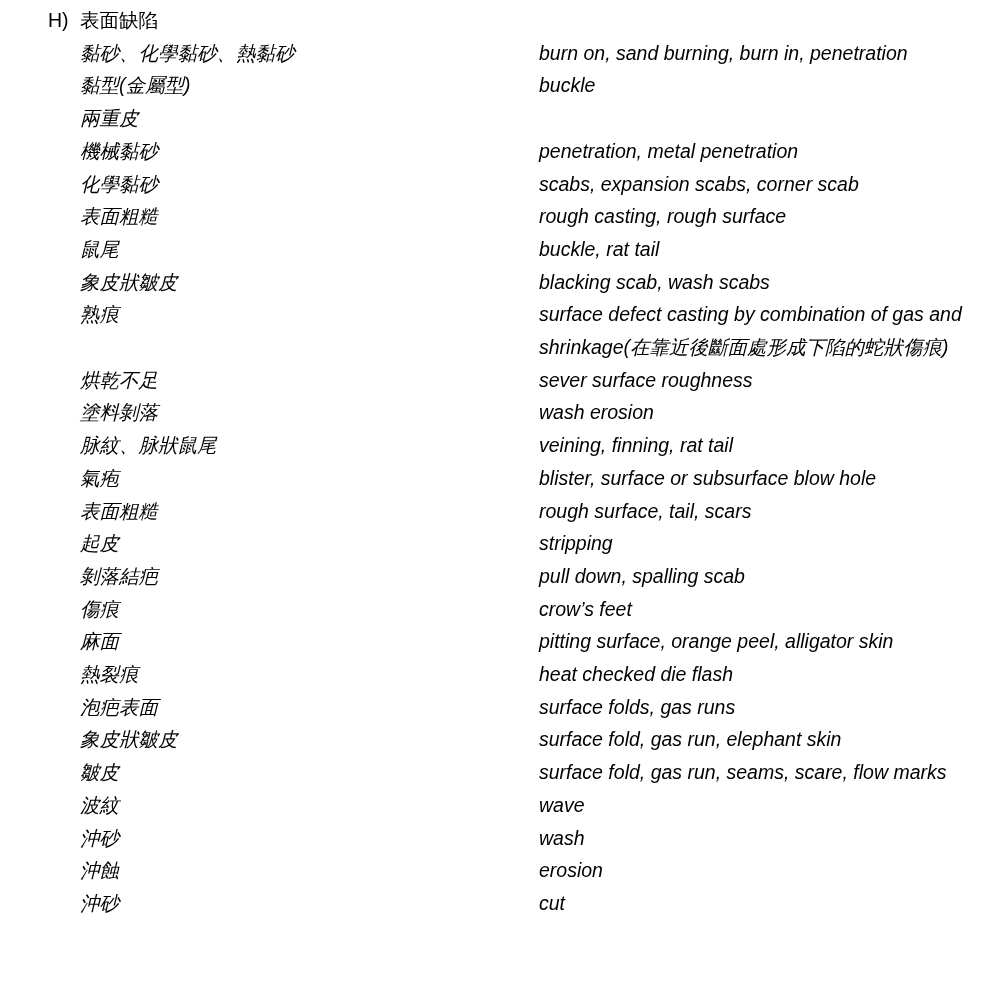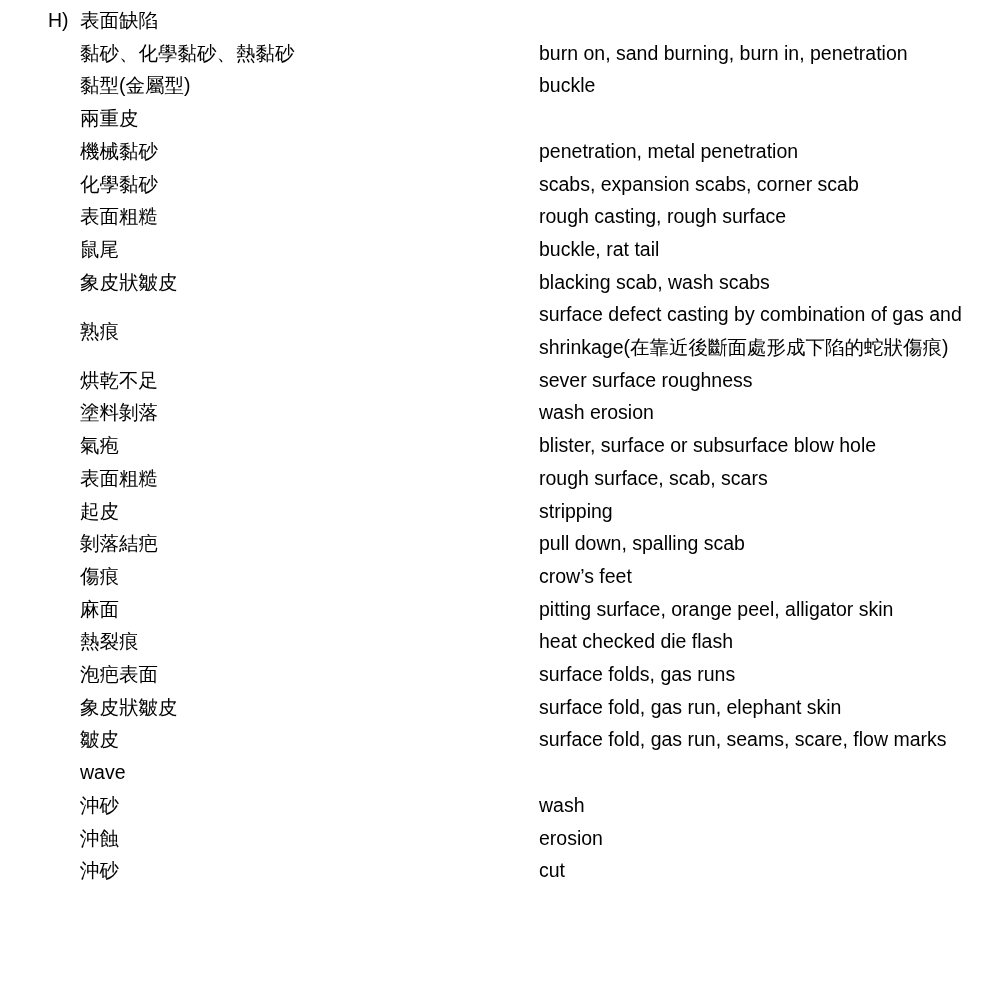--- a/index.html
+++ b/index.html
@@ -25,21 +25,22 @@
   }
   .section-label {
     width: 32px;
     flex-shrink: 0;
   }
   .rows {
     margin-left: 32px;
   }
   .row {
     display: flex;
-    align-items: center;
+    align-items: flex-start;
+    font-style: italic;
   }
   .zh {
     width: 459px;
     flex-shrink: 0;
   }
   .en {
     width: 452px;
   }
 </style>
 </head>
@@ -99,29 +100,33 @@
   <div class="row">
     <div class="zh">烘乾不足</div>
     <div class="en">sever surface roughness</div>
   </div>
 
   <div class="row">
     <div class="zh">塗料剝落</div>
     <div class="en">wash erosion</div>
   </div>
 
+  <div class="row">
+    <div class="zh">脉紋、脉狀鼠尾</div>
+    <div class="en">veining, finning, rat tail</div>
+  </div>
 
   <div class="row">
     <div class="zh">氣疱</div>
     <div class="en">blister, surface or subsurface blow hole</div>
   </div>
 
   <div class="row">
     <div class="zh">表面粗糙</div>
-    <div class="en">rough surface, scab, scars</div>
+    <div class="en">rough surface, tail, scars</div>
   </div>
 
   <div class="row">
     <div class="zh">起皮</div>
     <div class="en">stripping</div>
   </div>
 
   <div class="row">
     <div class="zh">剝落結疤</div>
     <div class="en">pull down, spalling scab</div>
@@ -151,20 +156,21 @@
     <div class="zh">象皮狀皺皮</div>
     <div class="en">surface fold, gas run, elephant skin</div>
   </div>
 
   <div class="row">
     <div class="zh">皺皮</div>
     <div class="en">surface fold, gas run, seams, scare, flow marks</div>
   </div>
 
   <div class="row">
+    <div class="zh">波紋</div>
     <div class="en">wave</div>
   </div>
 
   <div class="row">
     <div class="zh">沖砂</div>
     <div class="en">wash</div>
   </div>
 
   <div class="row">
     <div class="zh">沖蝕</div>

